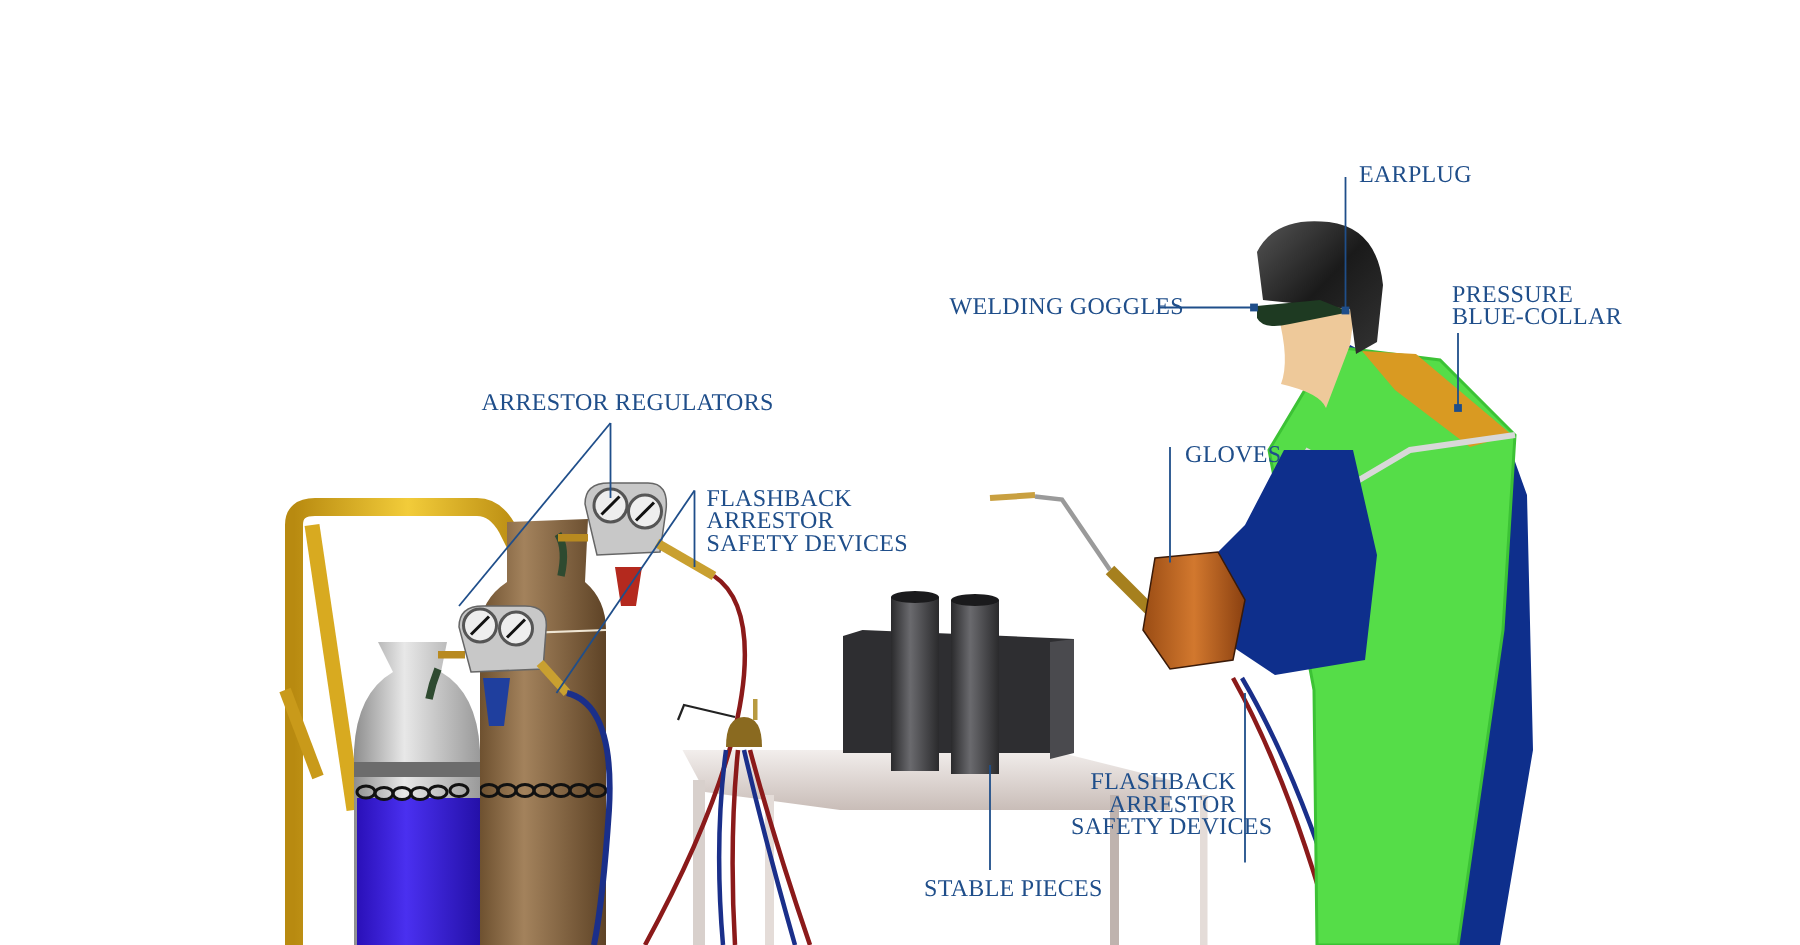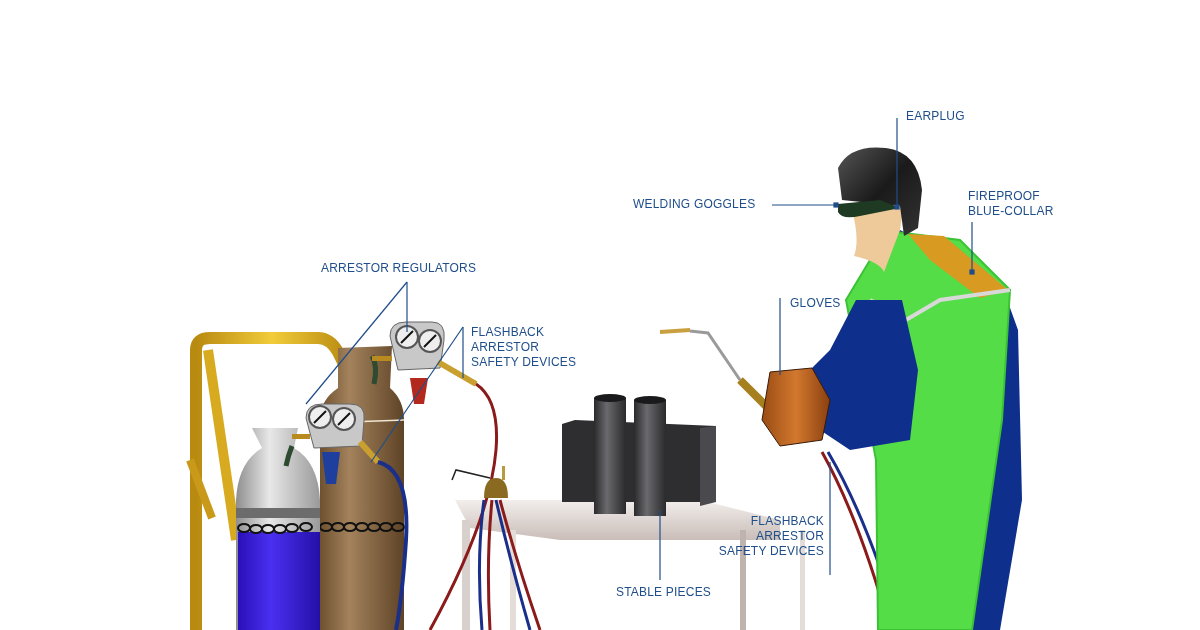--- a/index.html
+++ b/index.html
@@ -1,22 +1,22 @@
 <!DOCTYPE html>
 <html><head>
 <meta charset="utf-8">
 <style>
   html, body { margin: 0; padding: 0; background: #ffffff; }
   body { width: 1200px; height: 630px; overflow: hidden; position: relative; font-family: "DejaVu Sans", sans-serif; }
   #scene { position: absolute; left: 0; top: 0; width: 1200px; height: 630px; }
   .label {
     position: absolute;
     color: #1f4e8a;
-    font-family: Liberation Sans, sans-serif;
-    font-size: 12px;
+    font-family: Liberation Serif, serif;
+    font-size: 16px;
     letter-spacing: 0.2px;
     line-height: 15px;
     white-space: pre;
   }
   .right { text-align: right; }
 </style>
 </head>
 <body>
 
 <svg id="scene" viewBox="0 0 1200 630" xmlns="http://www.w3.org/2000/svg">
@@ -188,21 +188,21 @@
     <line x1="463" y1="327" x2="463" y2="378"></line>
     <line x1="463" y1="327" x2="371" y2="462"></line>
     <line x1="780" y1="298" x2="780" y2="375"></line>
     <line x1="660" y1="510" x2="660" y2="580"></line>
     <line x1="830" y1="462" x2="830" y2="575"></line>
   </g>
 </svg>
 
 <div class="label" style="left:906px;top:109px;">EARPLUG</div>
 <div class="label" style="left:633px;top:197px;text-align:center;">WELDING GOGGLES</div>
-<div class="label" style="left:968px;top:189px;">FIREPROOF
+<div class="label" style="left:968px;top:189px;">PRESSURE
 BLUE-COLLAR</div>
 <div class="label" style="left:321px;top:261px;">ARRESTOR REGULATORS</div>
 <div class="label" style="left:471px;top:325px;">FLASHBACK
 ARRESTOR
 SAFETY DEVICES</div>
 <div class="label" style="left:790px;top:296px;">GLOVES</div>
 <div class="label" style="left:616px;top:585px;">STABLE PIECES</div>
 <div class="label right" style="left:714px;top:514px;width:110px;">FLASHBACK
 ARRESTOR
 SAFETY DEVICES</div>

